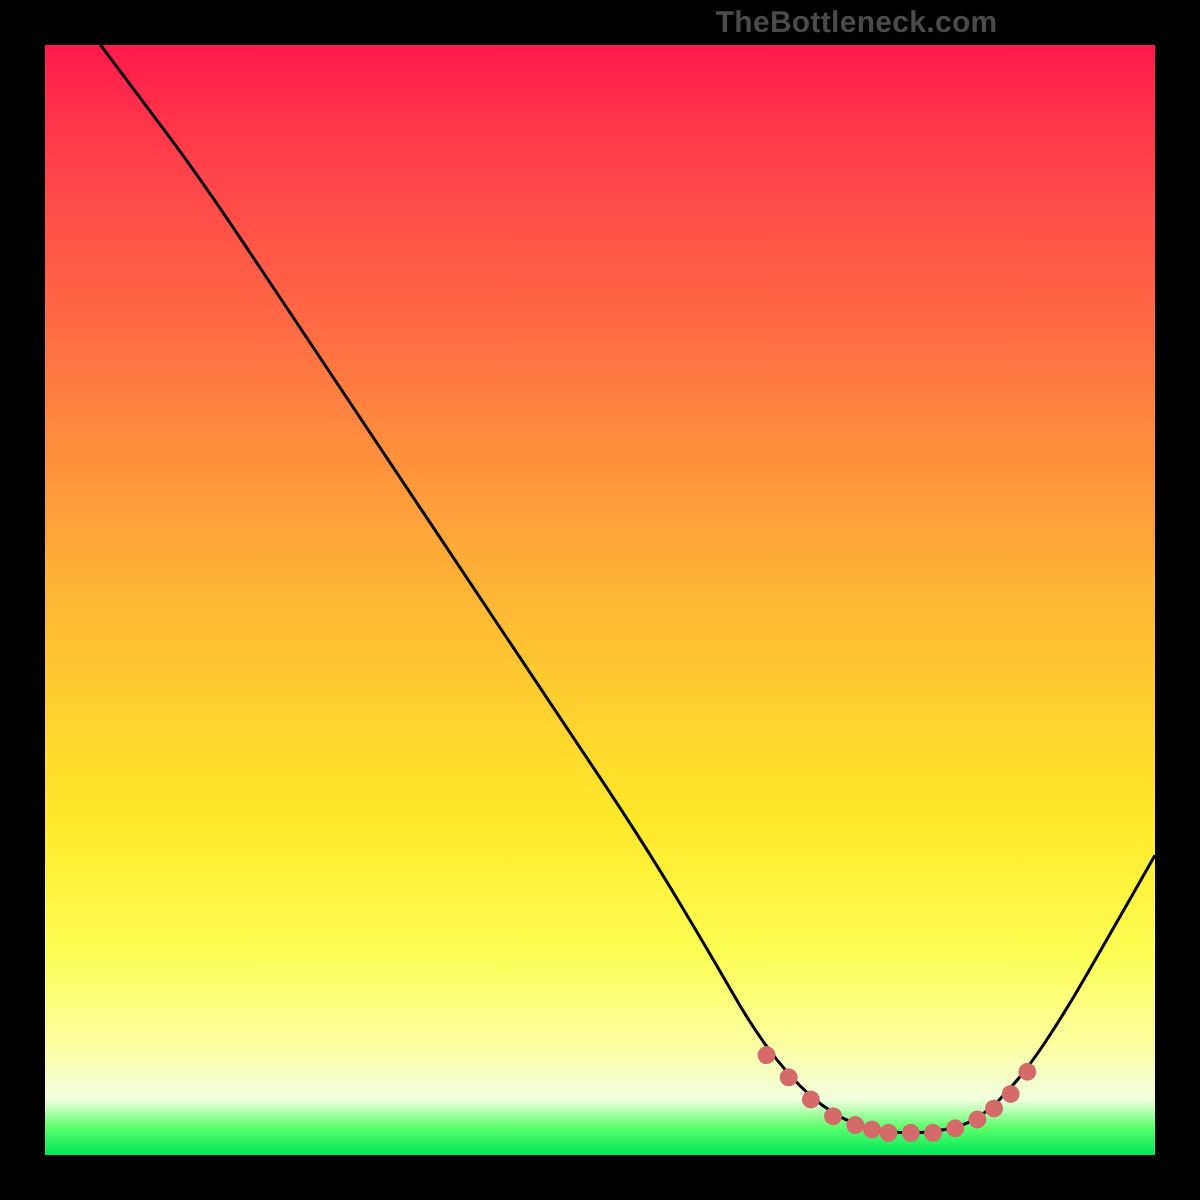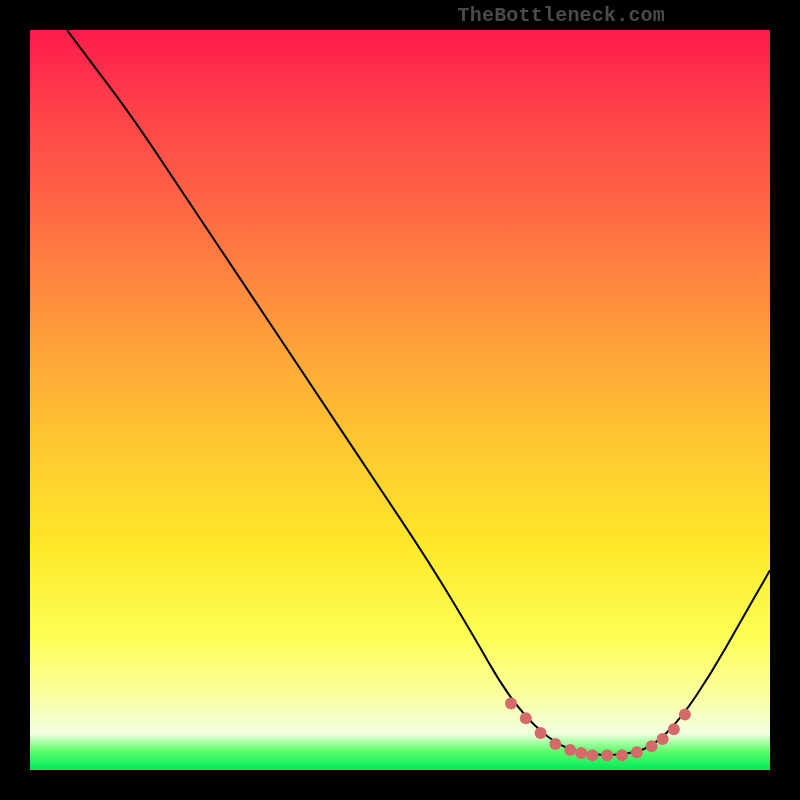--- a/index.html
+++ b/index.html
@@ -9,21 +9,20 @@
     height: 800px;
     background: #000;
     overflow: hidden;
     font-family: Arial, Helvetica, sans-serif;
   }
   .frame {
     position: relative;
     width: 675px;
     height: 800px;
     background: #000;
-    font-family: Liberation Mono, monospace;
   }
   .watermark {
     position: absolute;
     top: 4px;
     right: 10px;
     font-size: 20px;
     font-weight: 600;
     color: #4a4a4a;
     letter-spacing: 0.2px;
     z-index: 5;

